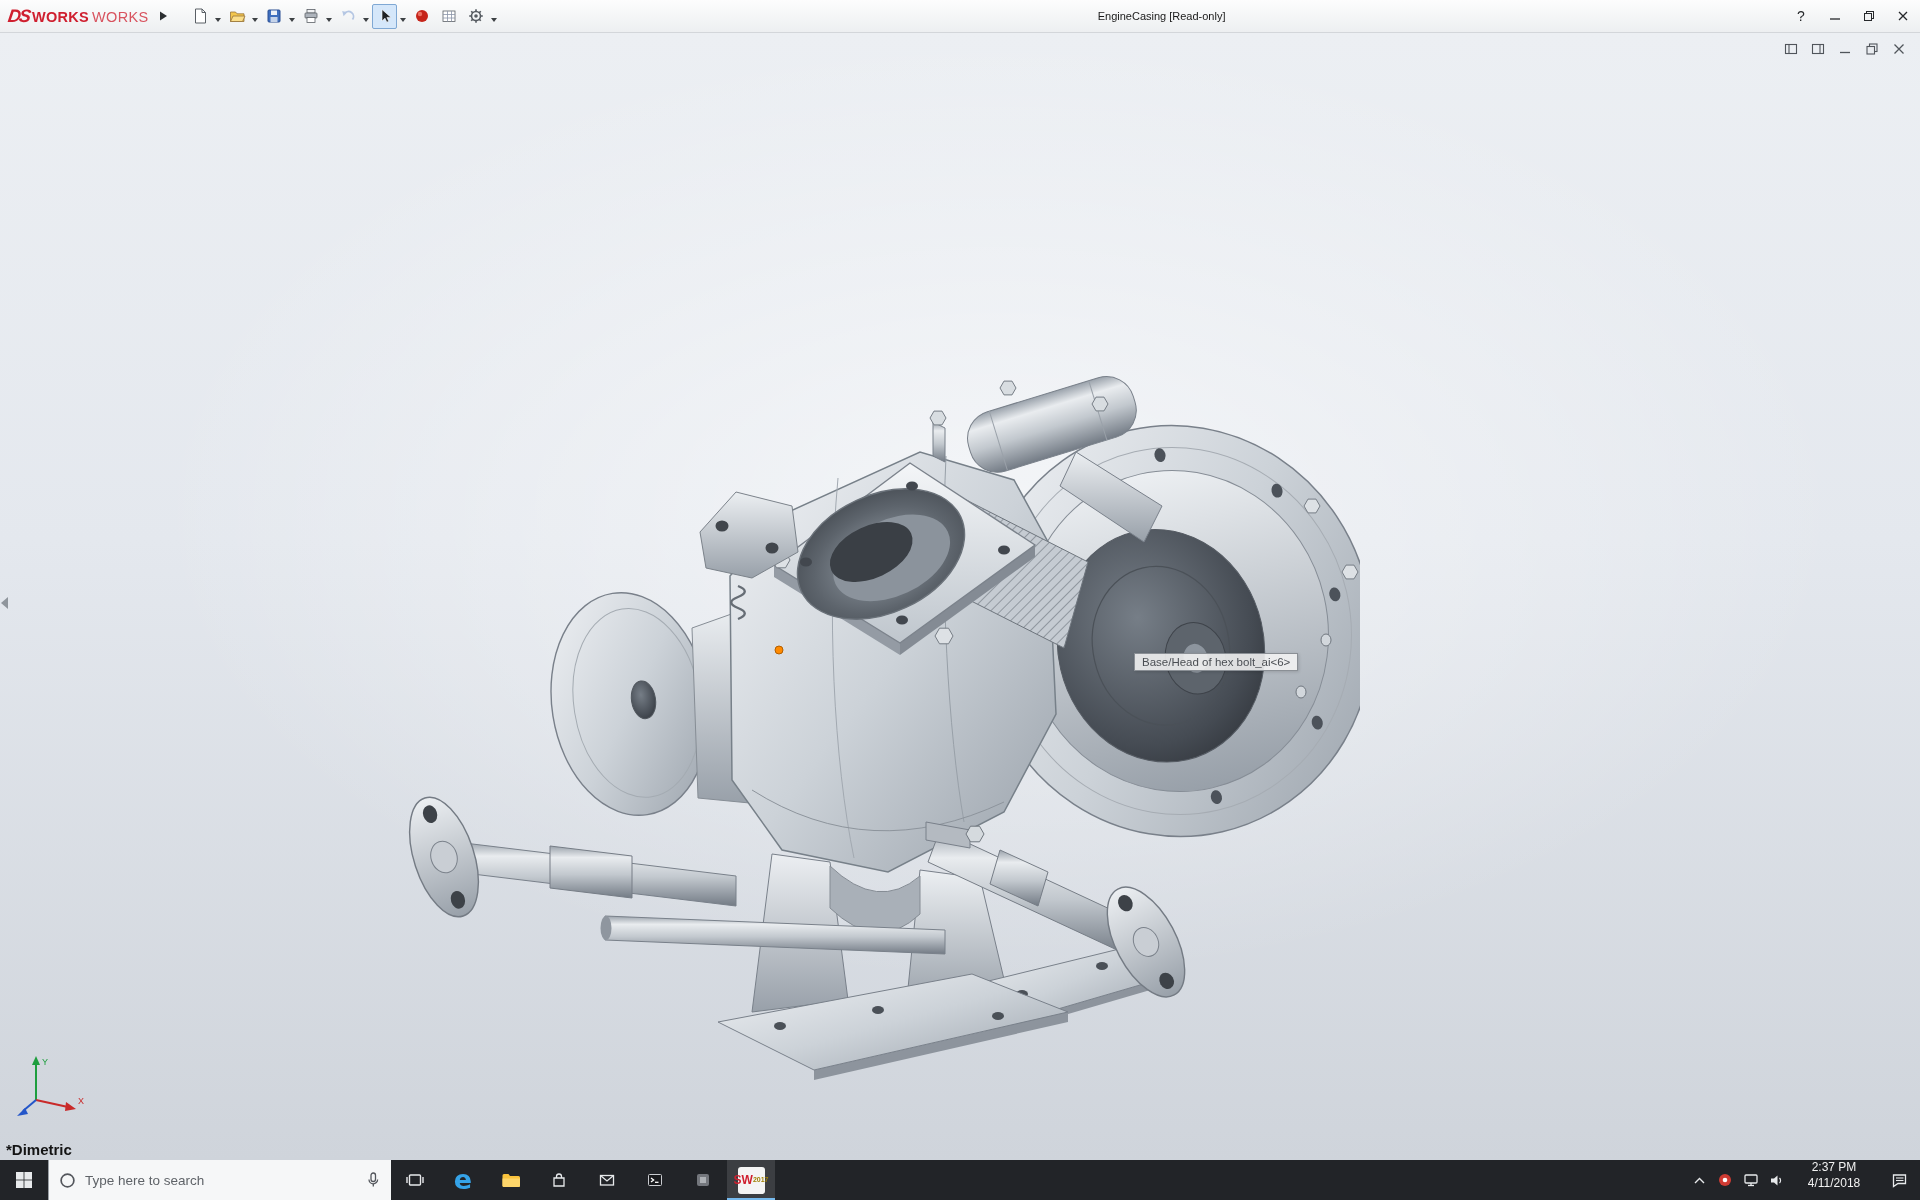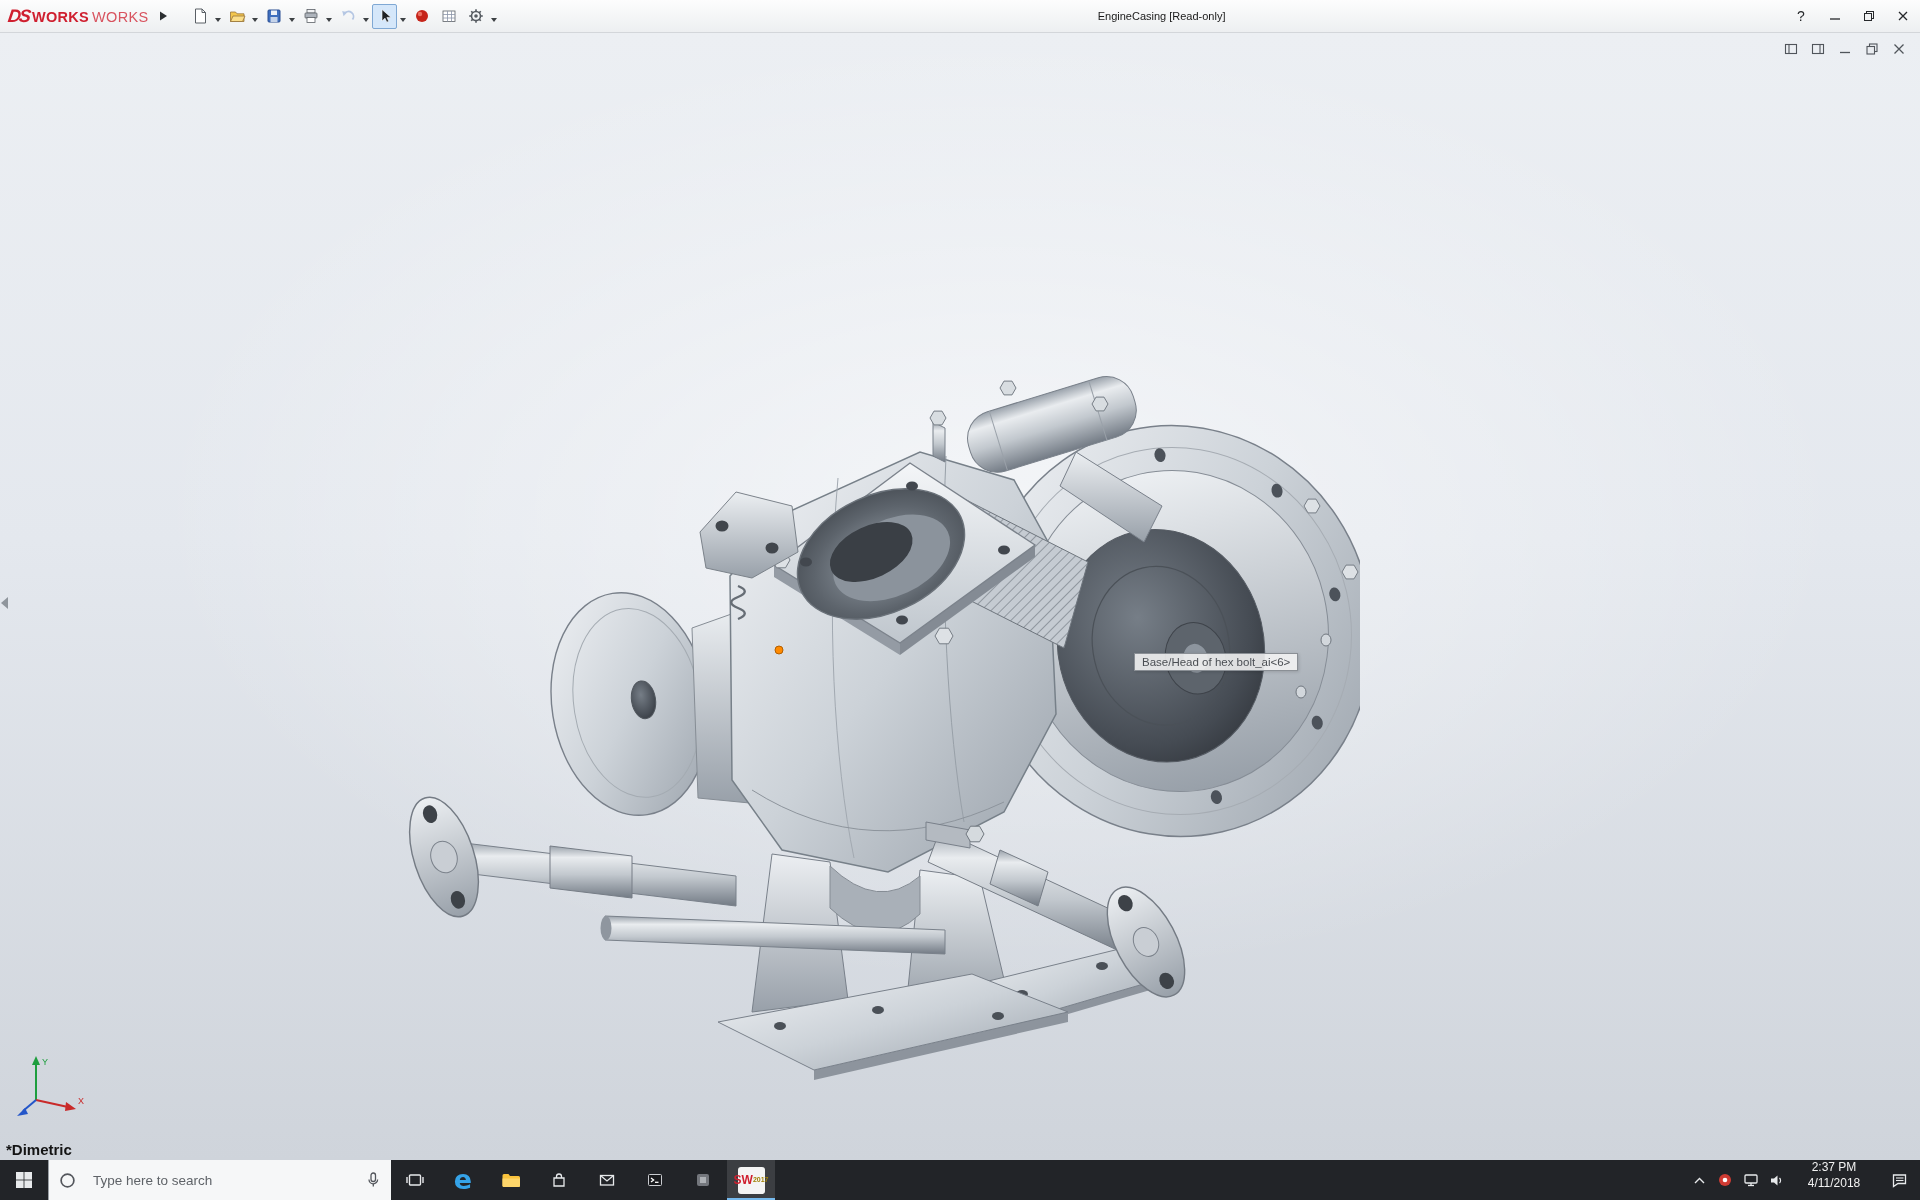--- a/index.html
+++ b/index.html
@@ -56,21 +56,21 @@
 
   
   .taskbar {
     position: absolute; left: 0; right: 0; bottom: 0; height: 40px;
     background: #222428; display: flex; align-items: stretch; z-index: 40; color: #e8eaec;
   }
   .tb-slot { width: 48px; display: flex; align-items: center; justify-content: center; flex: 0 0 auto; }
   .tb-slot.active { background: rgba(255,255,255,.12); box-shadow: inset 0 -2px 0 #76b9ed; }
   .search-box {
     width: 343px; flex: 0 0 auto; background: #f6f7f8; border-left: 1px solid #9aa0a6;
-    display: flex; align-items: center; gap: 17px; padding: 16px 10px;
+    display: flex; align-items: center; gap: 9px; padding: 16px 10px;
   }
   .search-input { flex: 1; border: none; outline: none; background: transparent; font-size: 13.5px; color: #3c4043; font-family: "Liberation Sans", sans-serif; }
   .search-input::placeholder { color: #5f6368; }
   .edge-glyph { color: #35a3e8; font-size: 27px; font-weight: bold; font-family: "DejaVu Sans", sans-serif; line-height: 1; transform: translateY(-1px); }
   .sw-ico { width: 27px; height: 27px; background: #f4f4f4; border-radius: 3px; display: flex; flex-direction: row; align-items: center; justify-content: center; }
   .sw-ico .t { color: #cf1f2f; font-weight: bold; font-size: 12px; line-height: 1; }
   .sw-ico .b { color: #a07f00; font-size: 7px; font-weight: bold; line-height: 1.1; }
   .tray { margin-left: auto; display: flex; align-items: flex-start; flex: 0 0 auto; }
   .tray-slot { width: 26px; display: flex; align-items: center; justify-content: center; height: 100%; }
   .clock { width: 88px; text-align: center; font-size: 12px; line-height: 1.3; color: #f2f2f2; }

